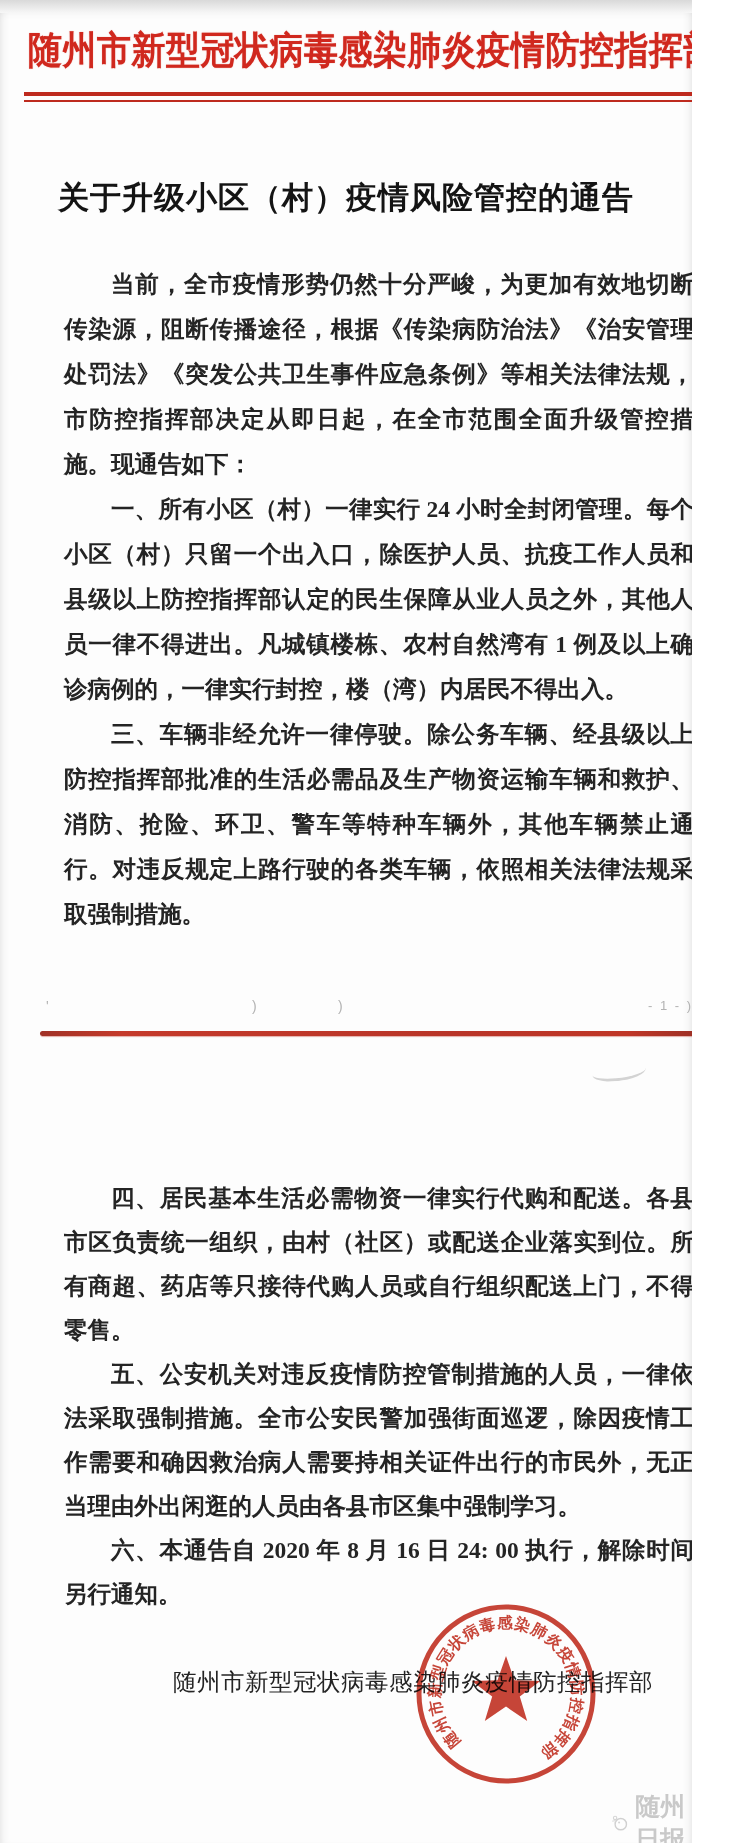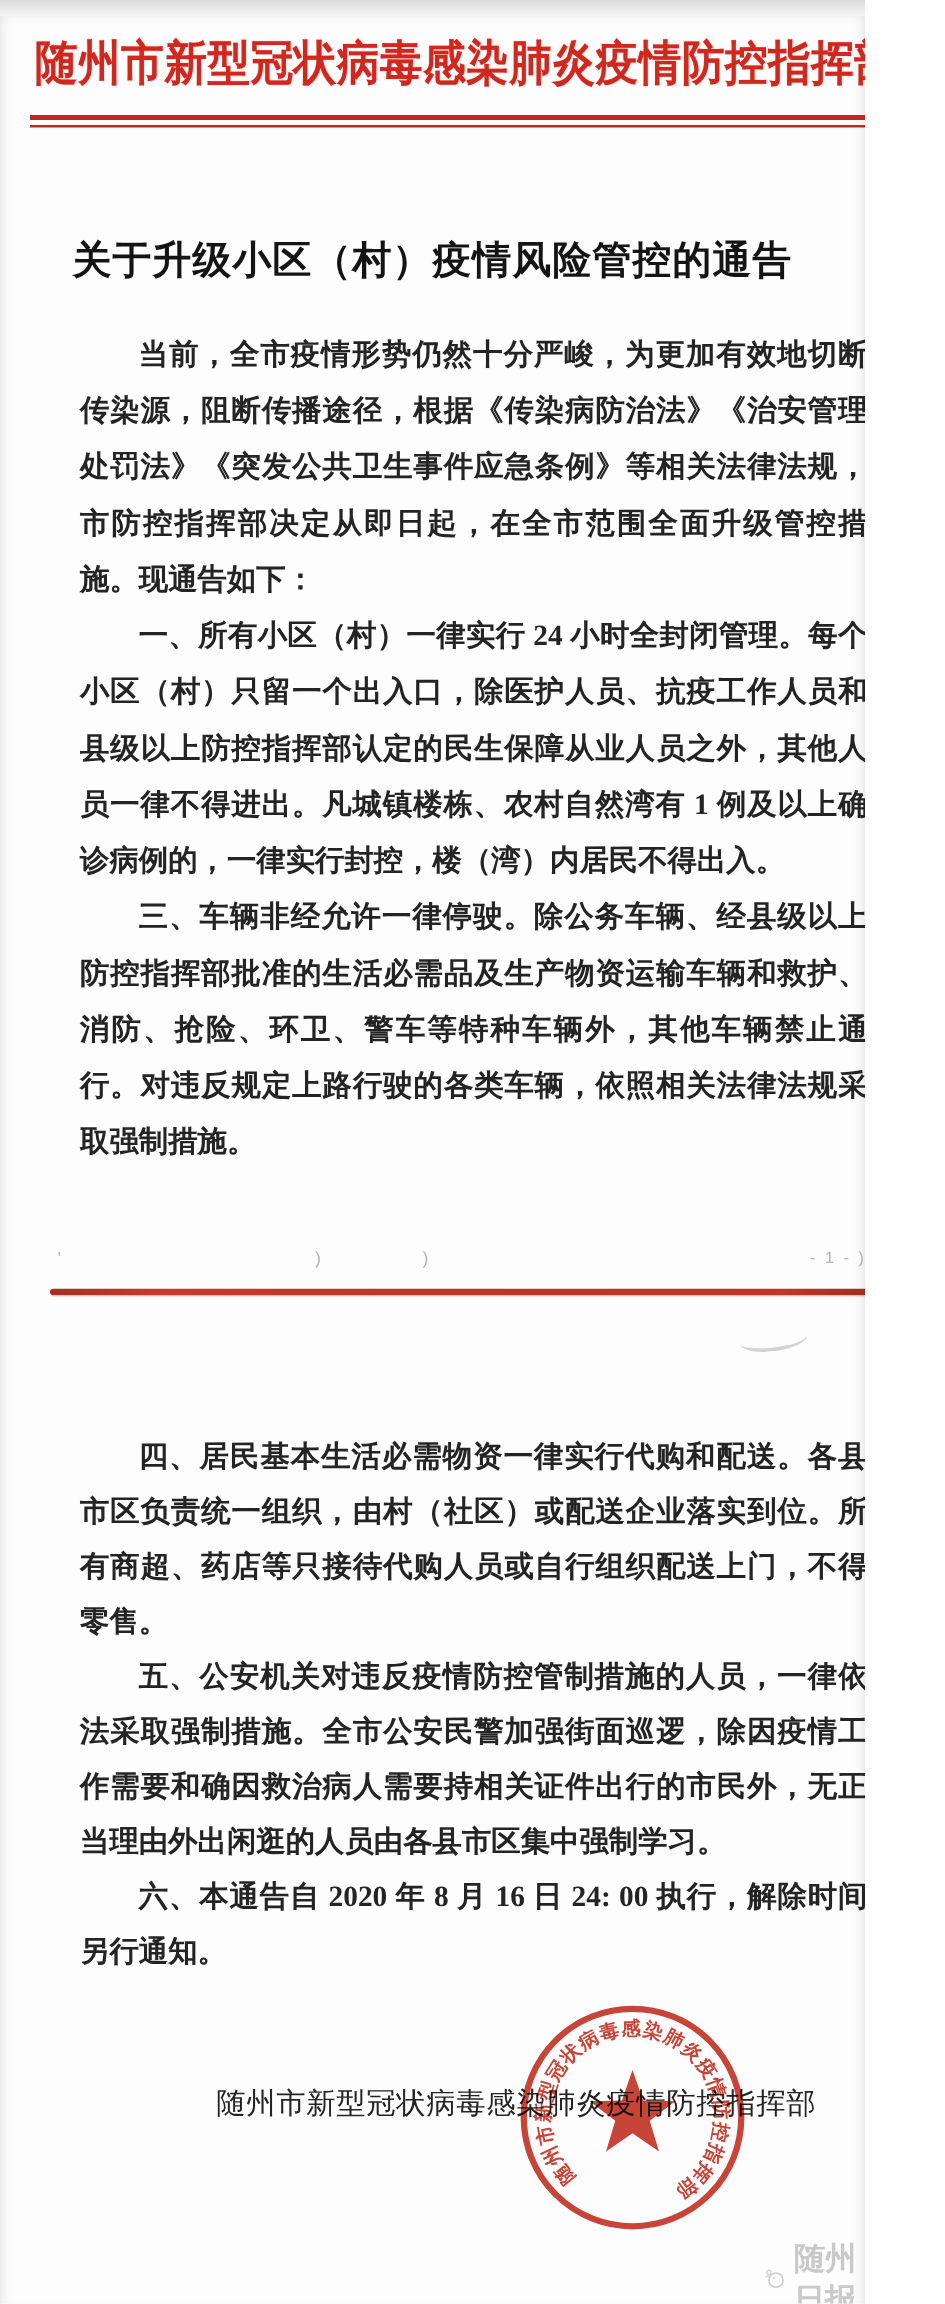--- a/index.html
+++ b/index.html
@@ -16,28 +16,28 @@
     position:absolute;top:25px;left:28px;right:28px;text-align:center;
     font-size:34px;font-weight:bold;color:#d0281e;white-space:nowrap;
     transform:scaleY(1.12);transform-origin:top;letter-spacing:0.5px;
     text-shadow:0 0 1px rgba(208,40,30,.55);
   }
   .letterhead-rule{
     position:absolute;top:92px;left:24px;width:708px;height:4px;
     border-top:4px solid #be2a1e;border-bottom:2px solid #be2a1e;
   }
   .doc-title{
-    position:absolute;top:187px;left:0;width:100%;text-align:center;
+    position:absolute;top:177px;left:0;width:100%;text-align:center;
     font-size:31px;font-weight:bold;color:#141414;letter-spacing:1px;
   }
   .body{position:absolute;left:64px;width:630px;font-size:23.5px;color:#242424;
     text-align:justify;font-weight:bold;}
   .body p{margin:0;text-indent:2em;}
   .body1{top:262px;line-height:45px;}
-  .body2{top:1144px;line-height:44px;}
+  .body2{top:1176px;line-height:44px;}
   .scan-marks{position:absolute;top:998px;left:0;width:756px;height:22px;
     color:#b3b3b3;font-size:14px;font-family:"Liberation Sans",sans-serif;}
   .scan-marks span{position:absolute;top:0;}
   .mk0{left:46px;}.mk1{left:252px;}.mk2{left:338px;}
   .mk3{left:648px;letter-spacing:2px;font-size:13px;}
   .page-divider{
     position:absolute;top:1031px;left:40px;width:683px;height:5px;border-radius:3px;
     background:linear-gradient(90deg,#a03126,#c53a2b 12%,#b93528 60%,#c03627 86%,#8f2d24);
     box-shadow:0 2px 1px -1px rgba(190,60,45,.4);
   }

